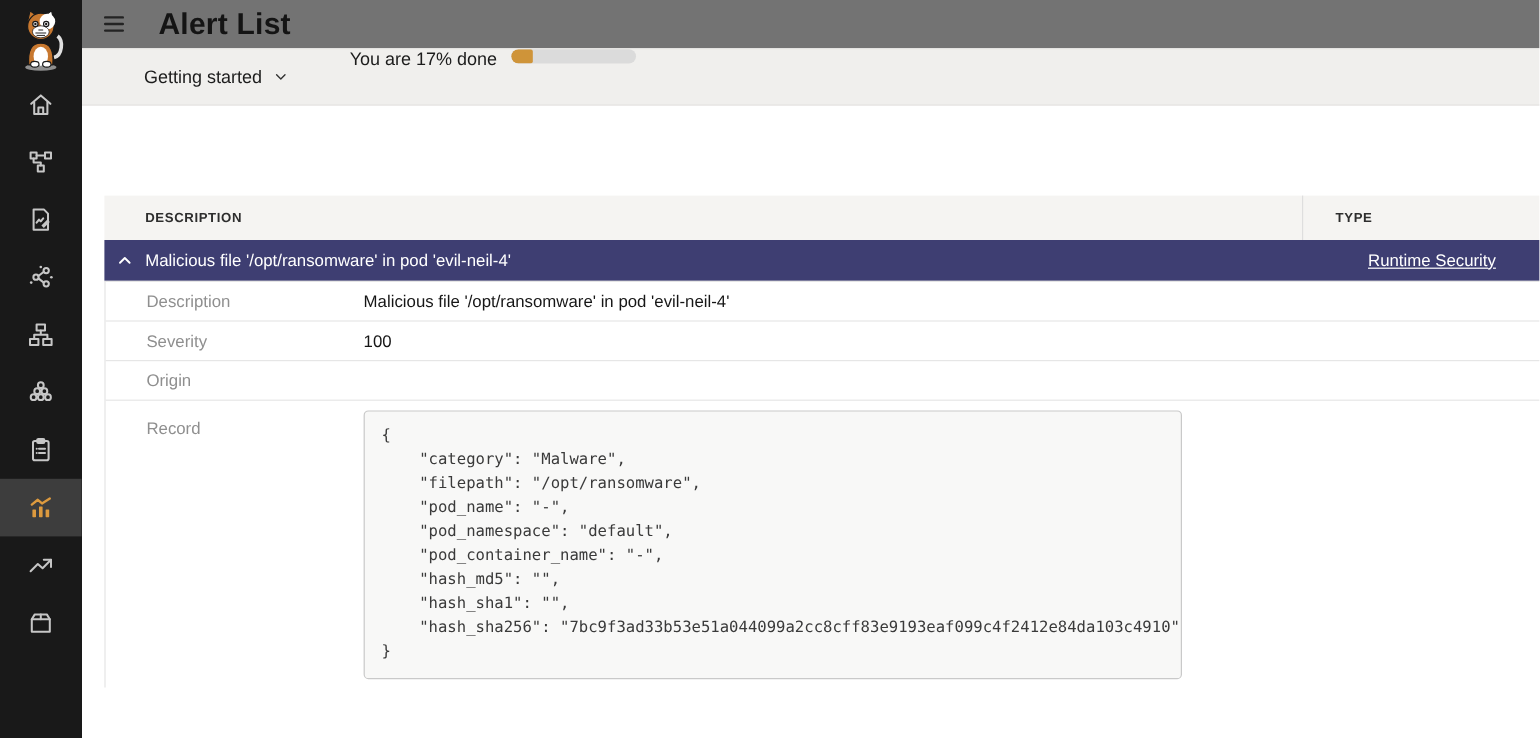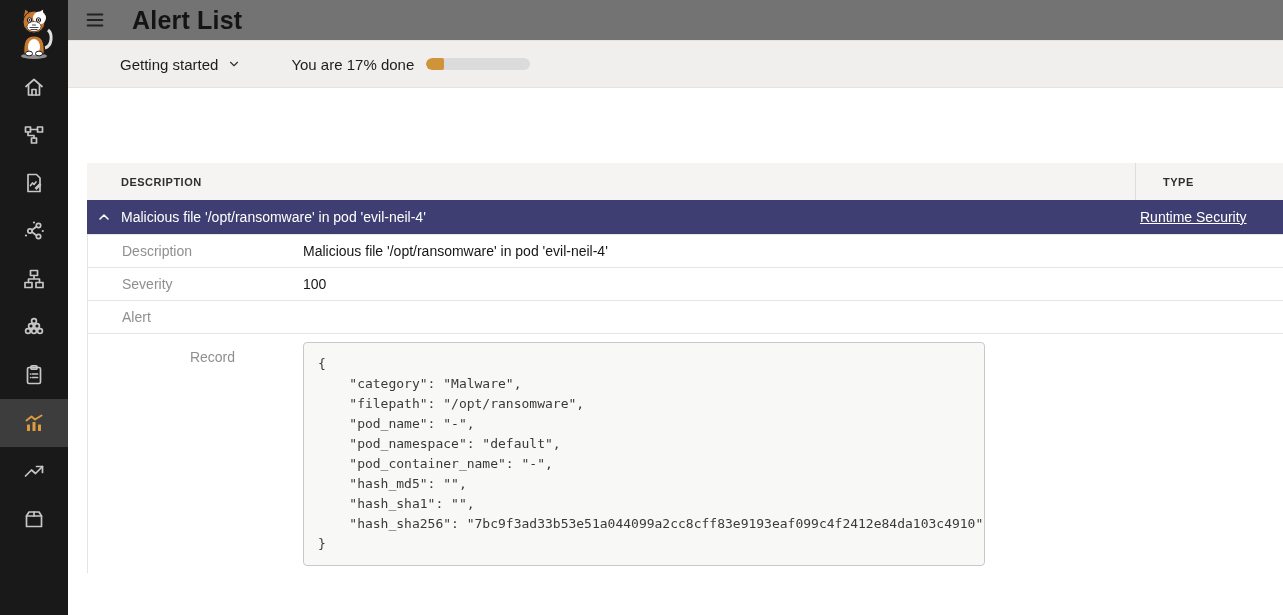--- a/index.html
+++ b/index.html
@@ -21,57 +21,57 @@
   .nav-item svg .dot { fill:#c6c6c6; stroke:none; }
 
   
   .main { margin-left:68px; }
   .topbar { height:40px; background:#737373; display:flex; align-items:center; }
   .hamburger { margin-left:16px; cursor:pointer; display:flex; }
   .page-title { margin-left:26px; font-size:25px; font-weight:700; color:#141414;
                 letter-spacing:.2px; }
 
   .gs-bar { height:48px; background:#f0efed; border-top:1px solid #e4e3e1;
-            border-bottom:1px solid #e4e3e1; display:flex; align-items:center;
+            border-bottom:1px solid #e4e3e1; display:flex; 
             padding-left:52px; }
   .gs-dropdown { display:flex; align-items:center; gap:9px; font-size:15px;
                  color:#1c1c1c; cursor:pointer; }
   .gs-progress-text { margin-left:50px; font-size:15px; color:#1c1c1c; }
   .progress-track { margin-left:12px; width:104px; height:12px; border-radius:6px;
                     background:#dbdbdb; overflow:hidden; }
   .progress-fill { height:100%; background:#cf9439; border-radius:6px 2px 2px 6px; }
 
   .filter-section { padding:16px 0 0 20px; }
   .filter-box { height:44px; margin-right:-12px; border:1px solid #ececec;
                 border-radius:10px; box-shadow:0 1px 3px rgba(0,0,0,.08);
                 display:flex; align-items:center; padding-left:16px;
                 font-size:16px; color:#141414; background:#fff; cursor:pointer; }
 
   
   .table-wrap { margin-left:19px; margin-top:75px; }
   .thead { display:flex; height:37px; background:#f5f4f2; align-items:stretch;
            font-size:11px; font-weight:700; letter-spacing:.5px; color:#2e2e2e; }
   .th-desc { flex:1; display:flex; align-items:center; padding-left:34px; }
-  .th-type { width:148px; border-left:1px solid #dedede; display:flex;
+  .th-type { width:198px; border-left:1px solid #dedede; display:flex;
              align-items:center; padding-left:27px; }
 
   .alert-row { display:flex; height:34px; background:#3e3e72; color:#fff;
                align-items:center; font-size:14px; cursor:pointer; }
   .row-chevron { width:34px; display:flex; justify-content:center; align-items:center; }
   .alert-title { flex:1; font-weight:500; }
   .alert-type { width:170px; padding-left:27px;text-decoration:underline; }
 
   .details { border-left:1px solid #e4e4e4; border-top:1px solid #e6e6e6; }
   .detail-row { display:flex; align-items:center; height:33px;
                 border-bottom:1px solid #e6e6e6; font-size:14px; }
   .detail-label { width:215px; padding-left:34px; color:#8f8f8f; flex-shrink:0; }
   .detail-value { color:#161616; }
   .detail-row.record-row { height:auto; border-bottom:none; align-items:flex-start;
                            padding:8px 0 7px 0; }
-  .record-row .detail-label { padding-top:7px;text-align:center; }
+  .record-row .detail-label { padding-top:7px; }
   .record-box { width:682px; background:#f8f8f7; border:1px solid #c9c9c9;
                 border-radius:4px; padding:11px 14px; }
   .record-box pre { font-family:"DejaVu Sans Mono","Liberation Mono",monospace;
                     font-size:13px; line-height:20px; color:#3a3a3a; }
 </style>
 </head>
 <body>
 
 <div class="sidebar">
   <div class="logo-wrap">
@@ -223,21 +223,21 @@
     <div class="details">
       <div class="detail-row">
         <div class="detail-label">Description</div>
         <div class="detail-value">Malicious file '/opt/ransomware' in pod 'evil-neil-4'</div>
       </div>
       <div class="detail-row">
         <div class="detail-label">Severity</div>
         <div class="detail-value">100</div>
       </div>
       <div class="detail-row">
-        <div class="detail-label">Alert</div>
+        <div class="detail-label">Origin</div>
       </div>
       <div class="detail-row record-row">
         <div class="detail-label">Record</div>
         <div class="record-box">
           <pre>{
     "category": "Malware",
     "filepath": "/opt/ransomware",
     "pod_name": "-",
     "pod_namespace": "default",
     "pod_container_name": "-",

